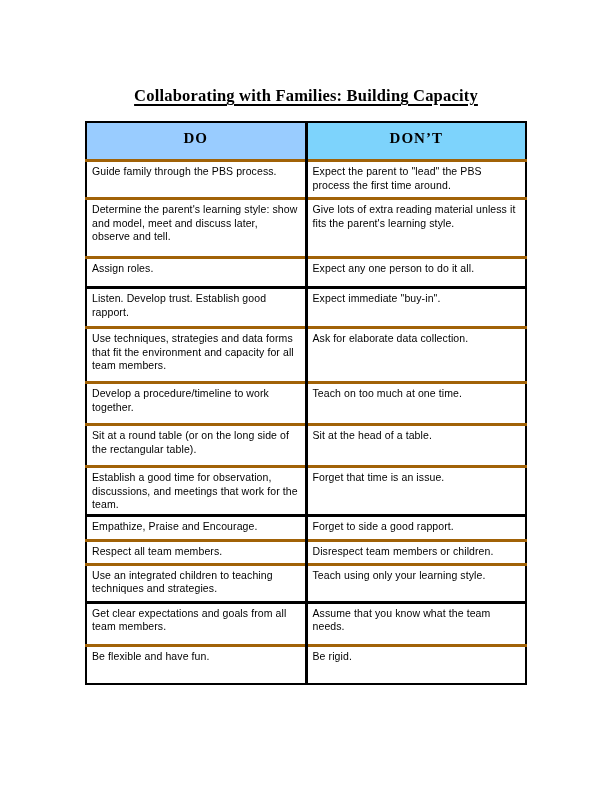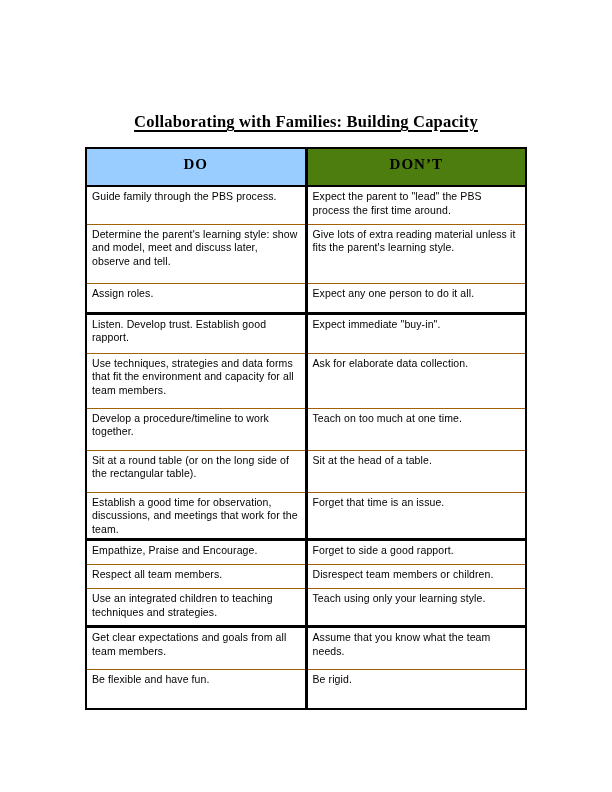--- a/index.html
+++ b/index.html
@@ -8,21 +8,21 @@
     width: 612px;
     height: 792px;
     background: #ffffff;
     font-family: "Liberation Sans", "DejaVu Sans", sans-serif;
     color: #000000;
     overflow: hidden;
     box-sizing: border-box;
   }
   .title {
     margin: 0;
-    padding-top: 112px;
+    padding-top: 86px;
     text-align: center;
     font-family: "Liberation Serif", "DejaVu Serif", serif;
     font-size: 16.5px;
     font-weight: bold;
     text-decoration: underline;
     text-decoration-thickness: 2px;
     text-underline-offset: 3px;
     letter-spacing: 0.2px;
   }
   table.dodont {
@@ -40,21 +40,21 @@
     font-family: "Liberation Serif", "DejaVu Serif", serif;
     font-size: 15px;
     font-weight: bold;
     letter-spacing: 1px;
     text-align: center;
     vertical-align: middle;
     padding: 0 0 6px 0;
   }
   th.hdr.left-col { border-right: 3px solid #000000; }
   td.cell {
-    border-top: 1px solid #a16207;
+    border-top: 3px solid #a16207;
     vertical-align: top;
     padding: 3px 6px 2px 5px;
     font-size: 10.5px;
     line-height: 13.5px;
     letter-spacing: 0.1px;
   }
   td.cell.left-col { border-right: 3px solid #000000; }
   tr.group-end td { border-bottom: 3px solid #000000; }
 </style>
 </head>
@@ -64,21 +64,21 @@
   <h1 class="title">Collaborating with Families: Building Capacity</h1>
 
   <table class="dodont">
     <colgroup>
         <col>
         <col>
       </colgroup>
     <thead>
       <tr>
         <th class="hdr left-col" style="background-color: rgb(153, 204, 255);">DO</th>
-        <th class="hdr" style="background-color: #4d7c0f;">DON’T</th>
+        <th class="hdr" style="background-color: #7dd3fc;">DON’T</th>
       </tr>
     </thead>
     <tbody>
       <tr style="height:38px">
         <td class="cell left-col">Guide family through the PBS process.</td>
         <td class="cell">Expect the parent to "lead" the PBS process the first time around.</td>
       </tr>
       <tr style="height:59px">
         <td class="cell left-col">Determine the parent's learning style: show and model, meet and discuss later, observe and tell.</td>
         <td class="cell">Give lots of extra reading material unless it fits the parent's learning style.</td>

